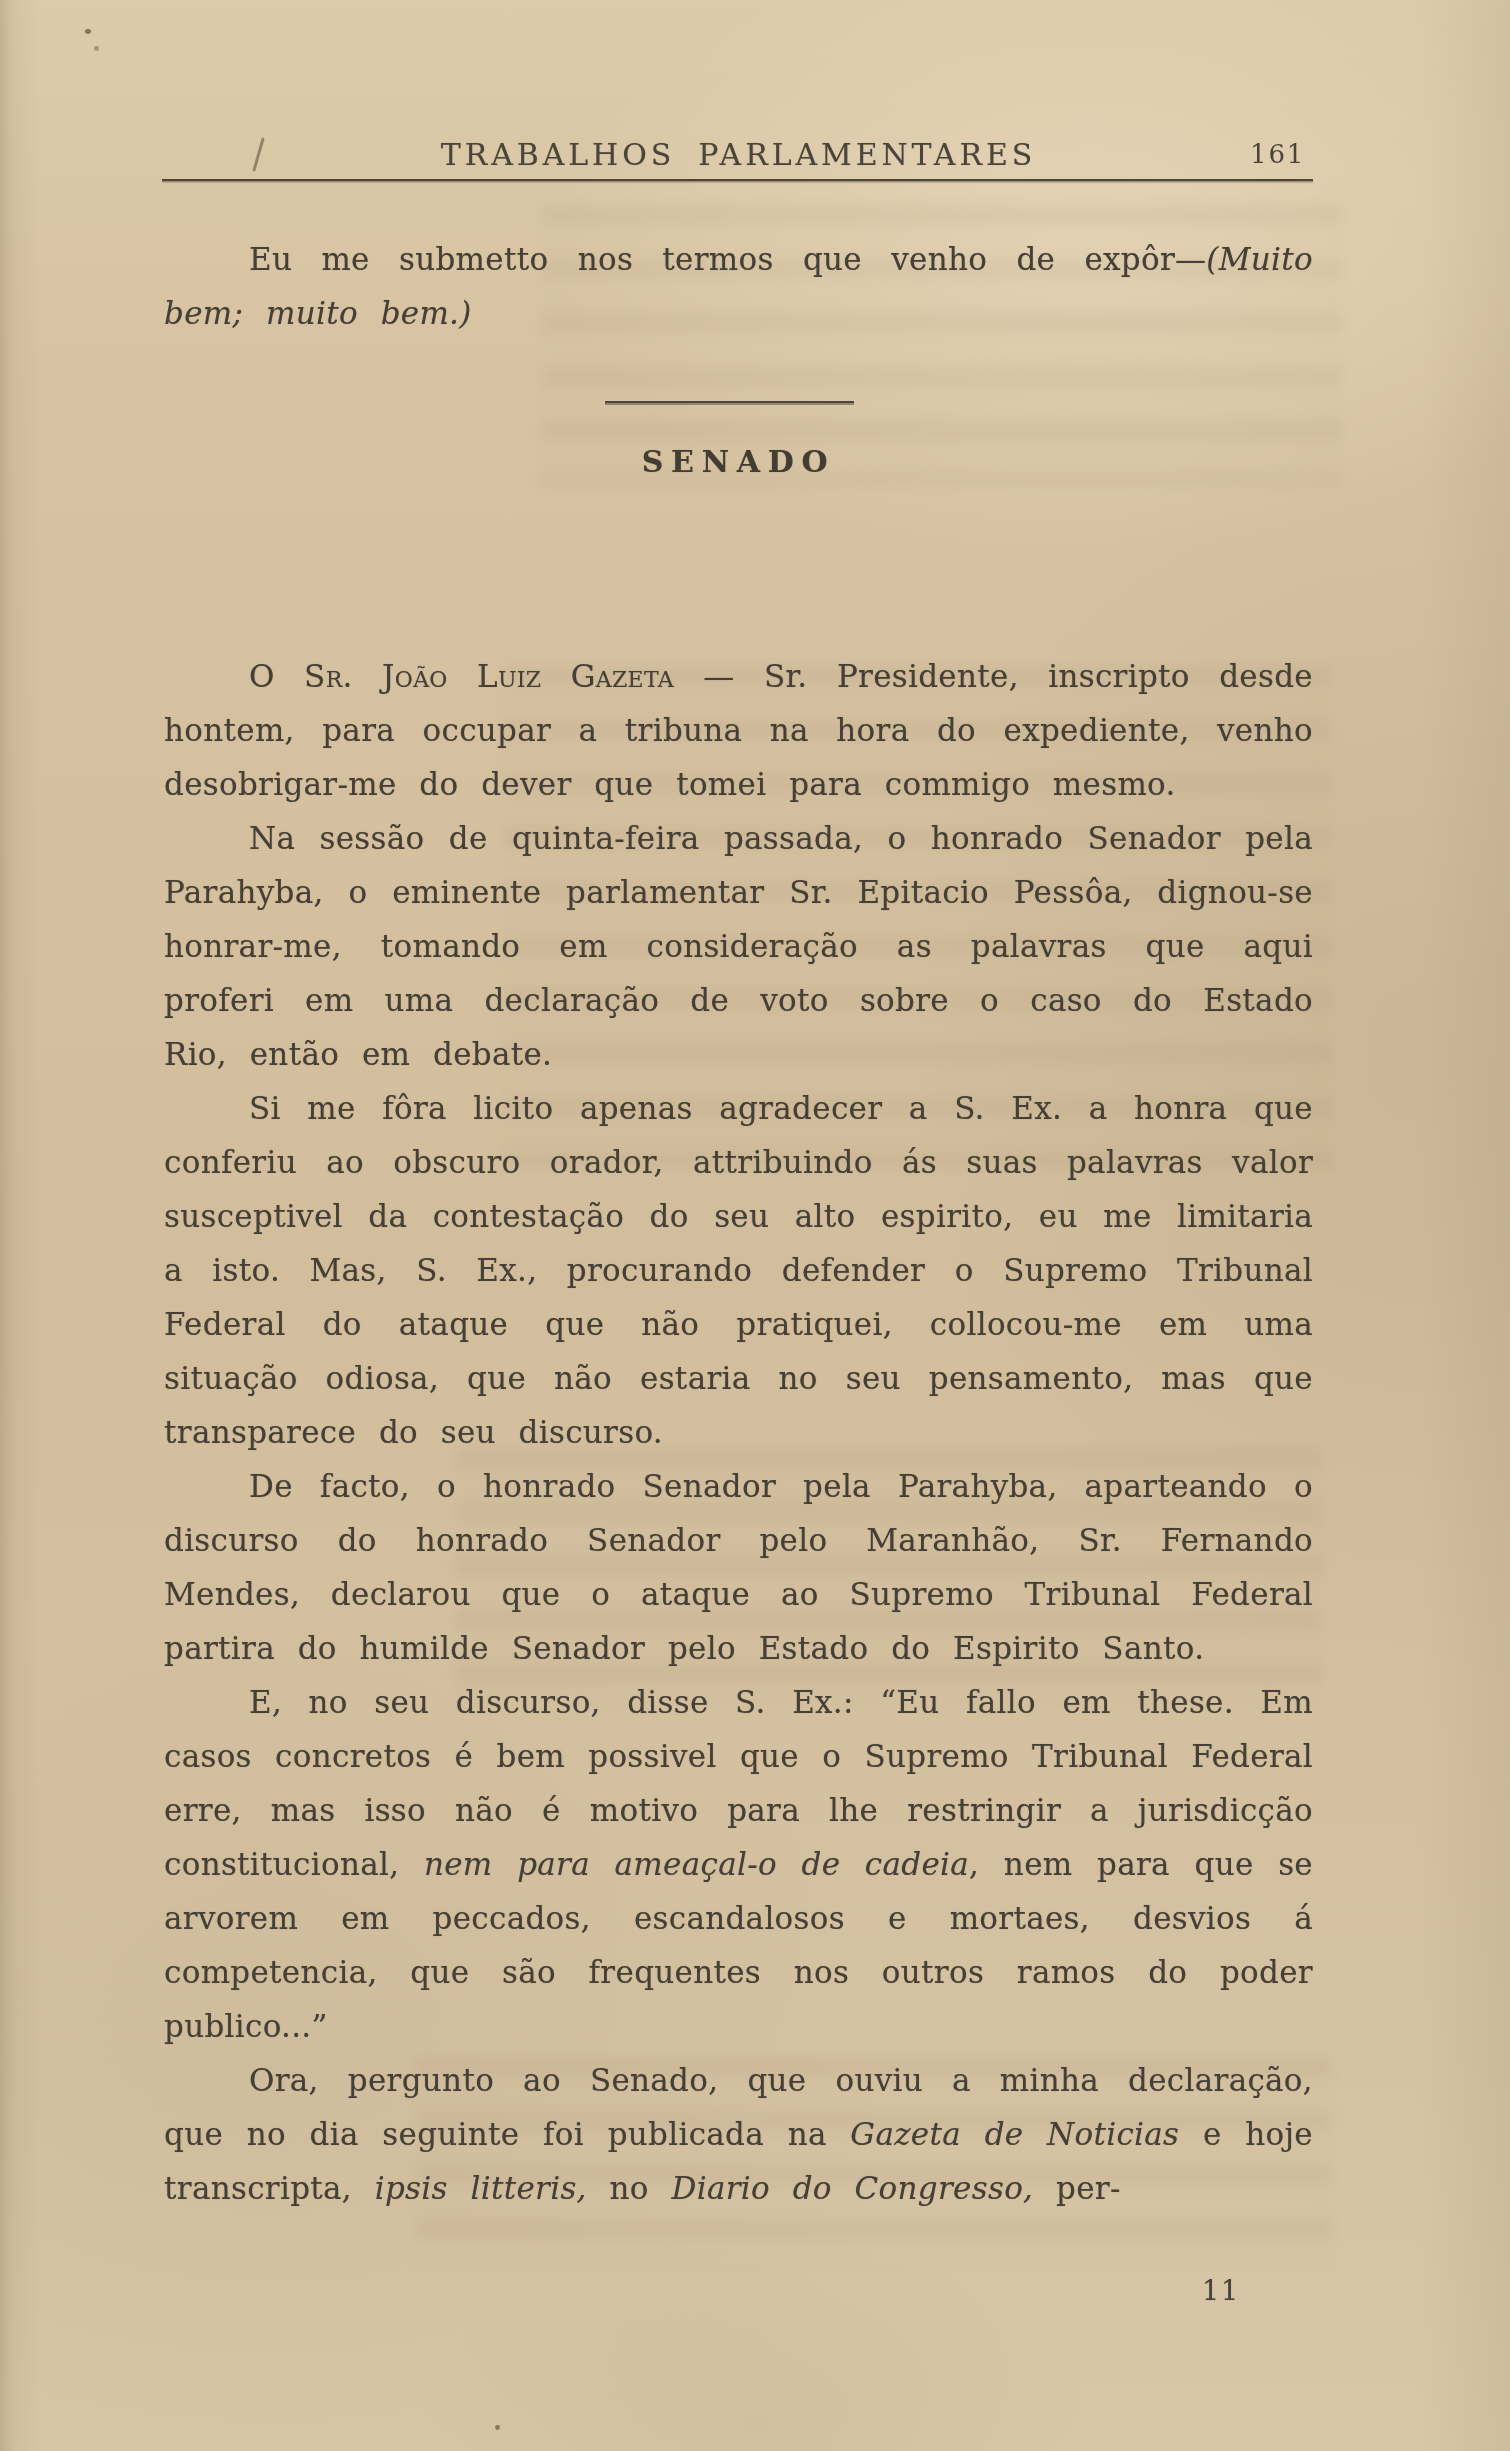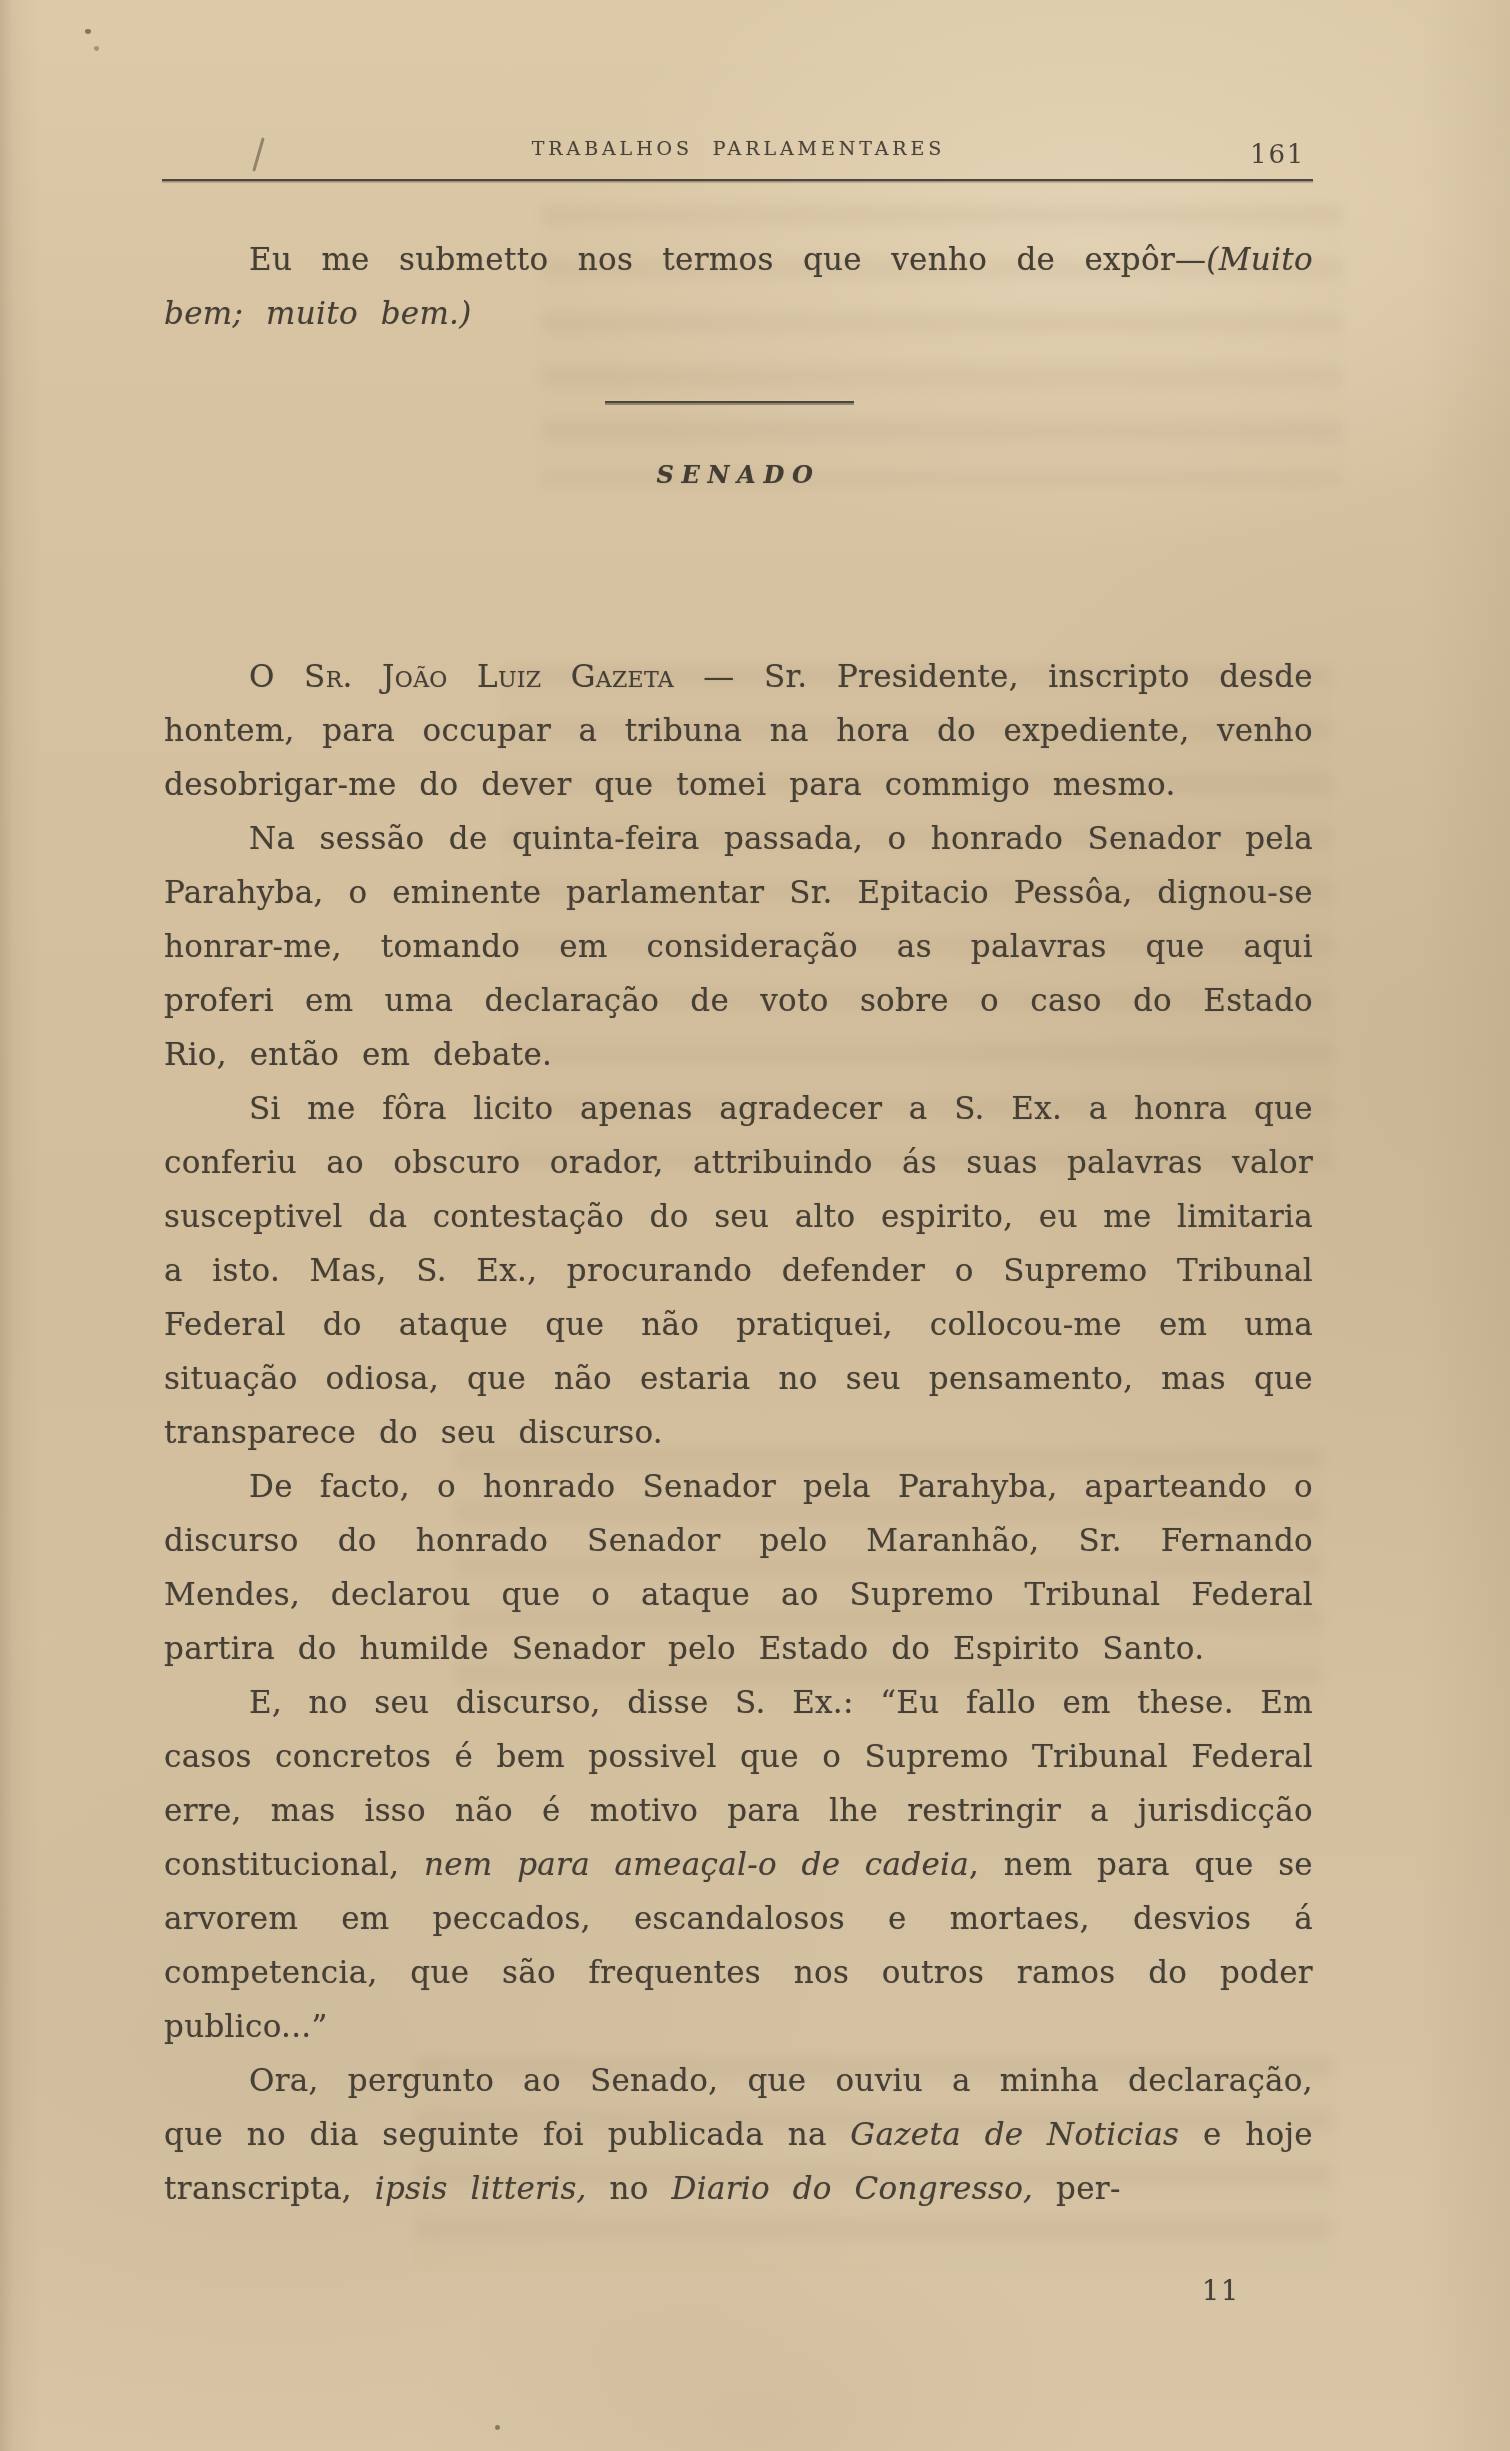--- a/index.html
+++ b/index.html
@@ -45,21 +45,21 @@
   .s3{left:495px;top:2425px;width:4.8px;height:4.8px;background:rgba(62,47,32,.5);}
   .pen-mark{
     position:absolute;left:257px;top:137px;width:2.9px;height:35px;
     background:rgba(78,64,48,.5);border-radius:1.9px;transform:rotate(16deg);
   }
 
   .column{position:absolute;left:164px;width:1149px;}
 
   .running-header{top:137px;height:41px;}
   .running-title{
-    text-align:center;font-size:19px;letter-spacing:3.9px;word-spacing:9.7px;
+    text-align:center;font-size:30px;letter-spacing:3.9px;word-spacing:9.7px;
     color:#4a443a;text-shadow:0 0 1px rgba(74,68,58,.35);
   }
   .page-number{
     position:absolute;right:7.7px;top:1.9px;font-size:26px;letter-spacing:1.9px;color:#4a443a;text-align:center;
   }
   .header-rule{
     position:absolute;left:162px;top:179px;width:1151px;height:2.9px;
     background:linear-gradient(180deg,#4d463c 0 1.9px, rgba(77,70,60,.45) 1.9px 2.9px);
     box-shadow:0 1px 1px rgba(77,70,60,.25);
   }
@@ -71,23 +71,23 @@
     text-shadow:0 0 1px rgba(64,56,46,.38);
   }
   .intro{top:232px;}
   .para{margin:0;text-indent:85px;}
 
   .section-divider{
     position:absolute;left:605px;top:401px;width:249px;height:3.9px;
     background:linear-gradient(180deg,#4d463c 0 1.9px, rgba(77,70,60,.5) 1.9px 3.9px);
   }
   .chamber-heading{
-    top:460px;text-align:center;
-    font-size:24px;font-weight:bold;letter-spacing:7.7px;
-    color:#433d33;text-shadow:0 0 1px rgba(67,61,51,.4);font-style:italic;
+    top:444px;text-align:center;
+    font-size:30px;font-weight:bold;letter-spacing:7.7px;
+    color:#433d33;text-shadow:0 0 1px rgba(67,61,51,.4);
   }
   .session-heading{
     top:537px;text-align:center;
     font-variant:small-caps;font-size:30px;letter-spacing:2.4px;word-spacing:9.7px;
     color:#474136;text-shadow:0 0 1px rgba(67,61,51,.35);
   }
 
   .speech{top:649px;}
   .it{font-style:italic;}
   .sc{font-variant:small-caps;}

